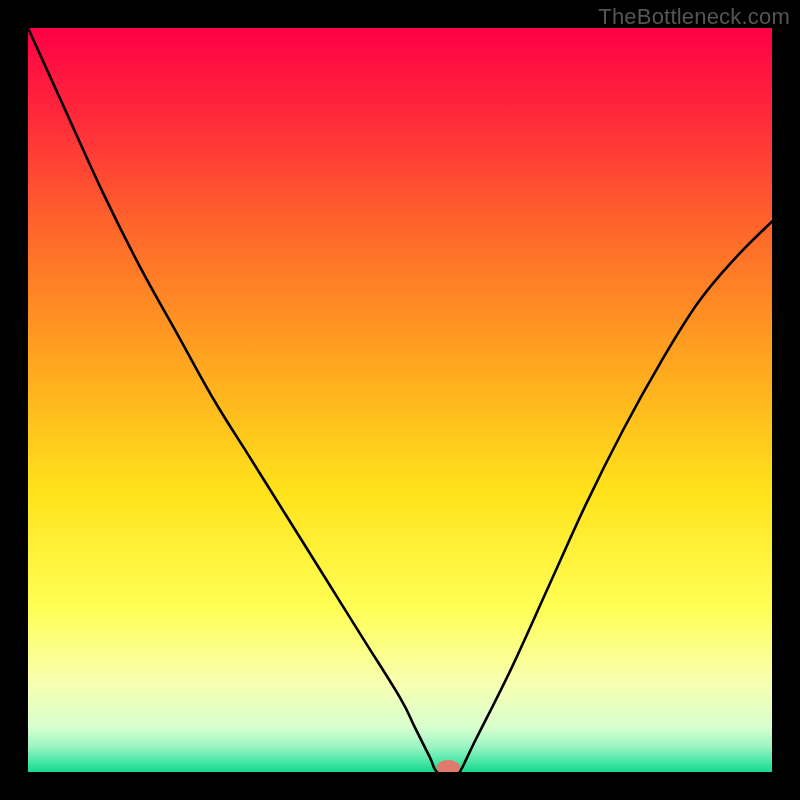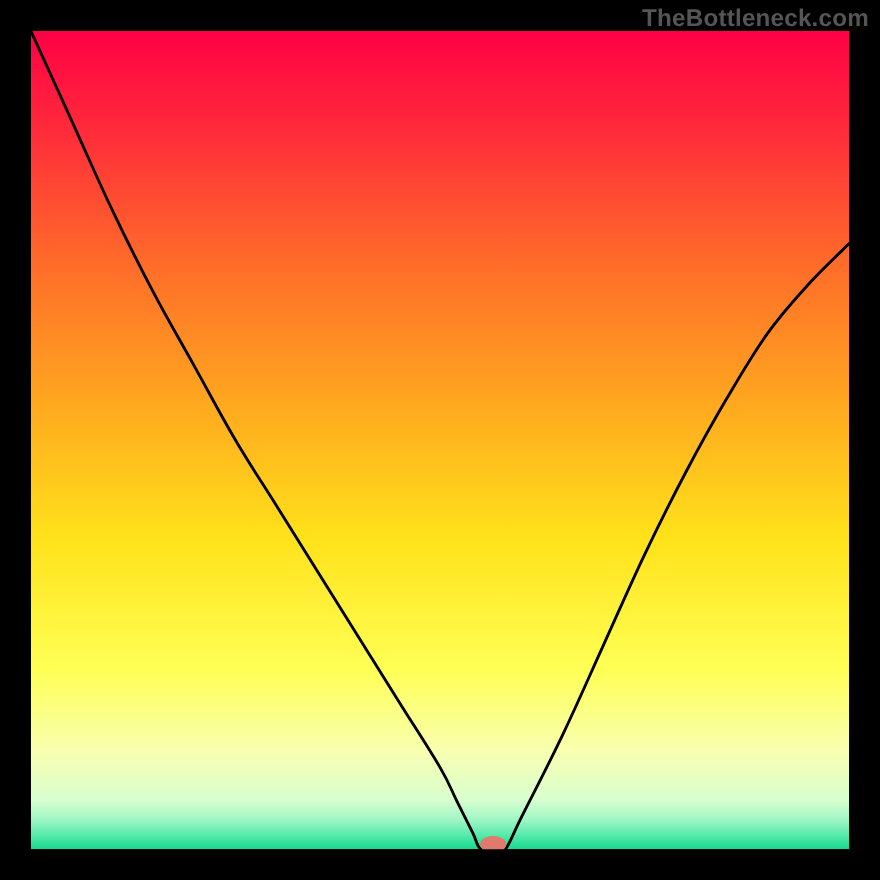--- a/index.html
+++ b/index.html
@@ -18,21 +18,21 @@
     width: 800px;
     height: 800px;
     background: #000000;
   }
   .watermark {
     position: absolute;
     top: 4px;
     right: 10px;
     color: #555555;
     font-size: 22px;
-    font-weight: 700;
+    font-weight: 400;
     letter-spacing: 0.2px;
     user-select: none;
   }
   svg.plot {
     position: absolute;
     left: 28px;
     top: 28px;
     width: 744px;
     height: 744px;
     display: block;

